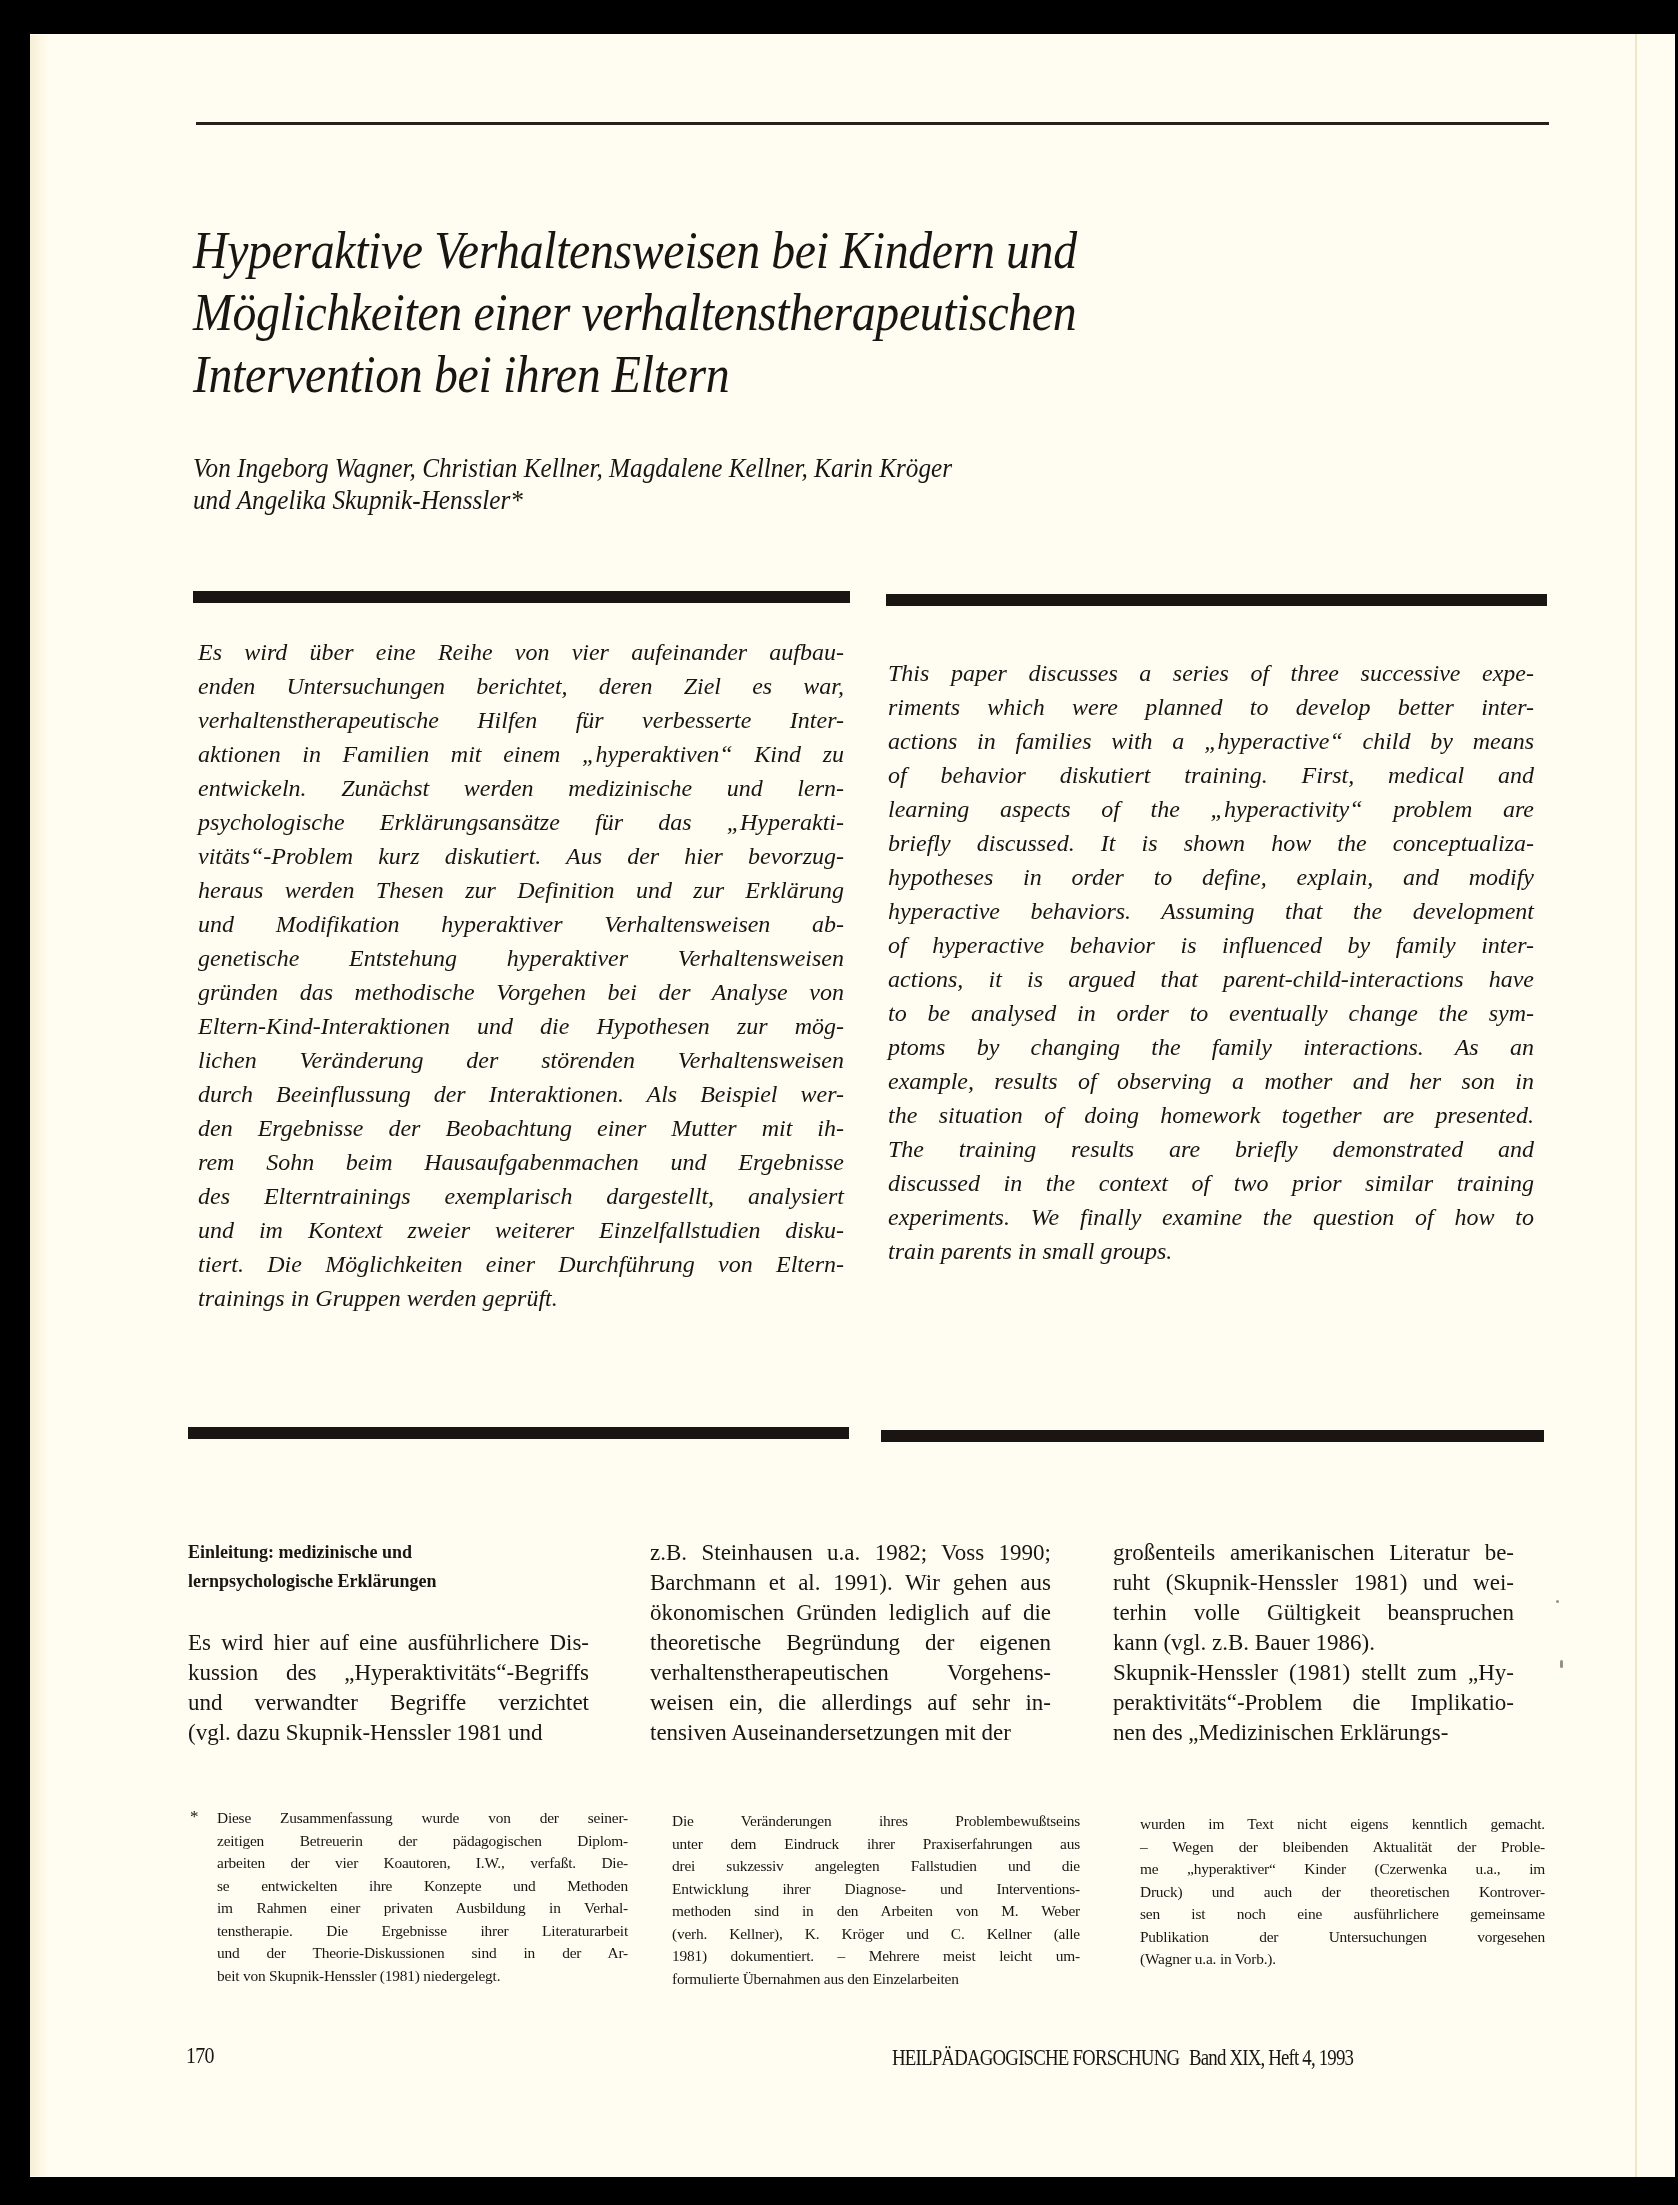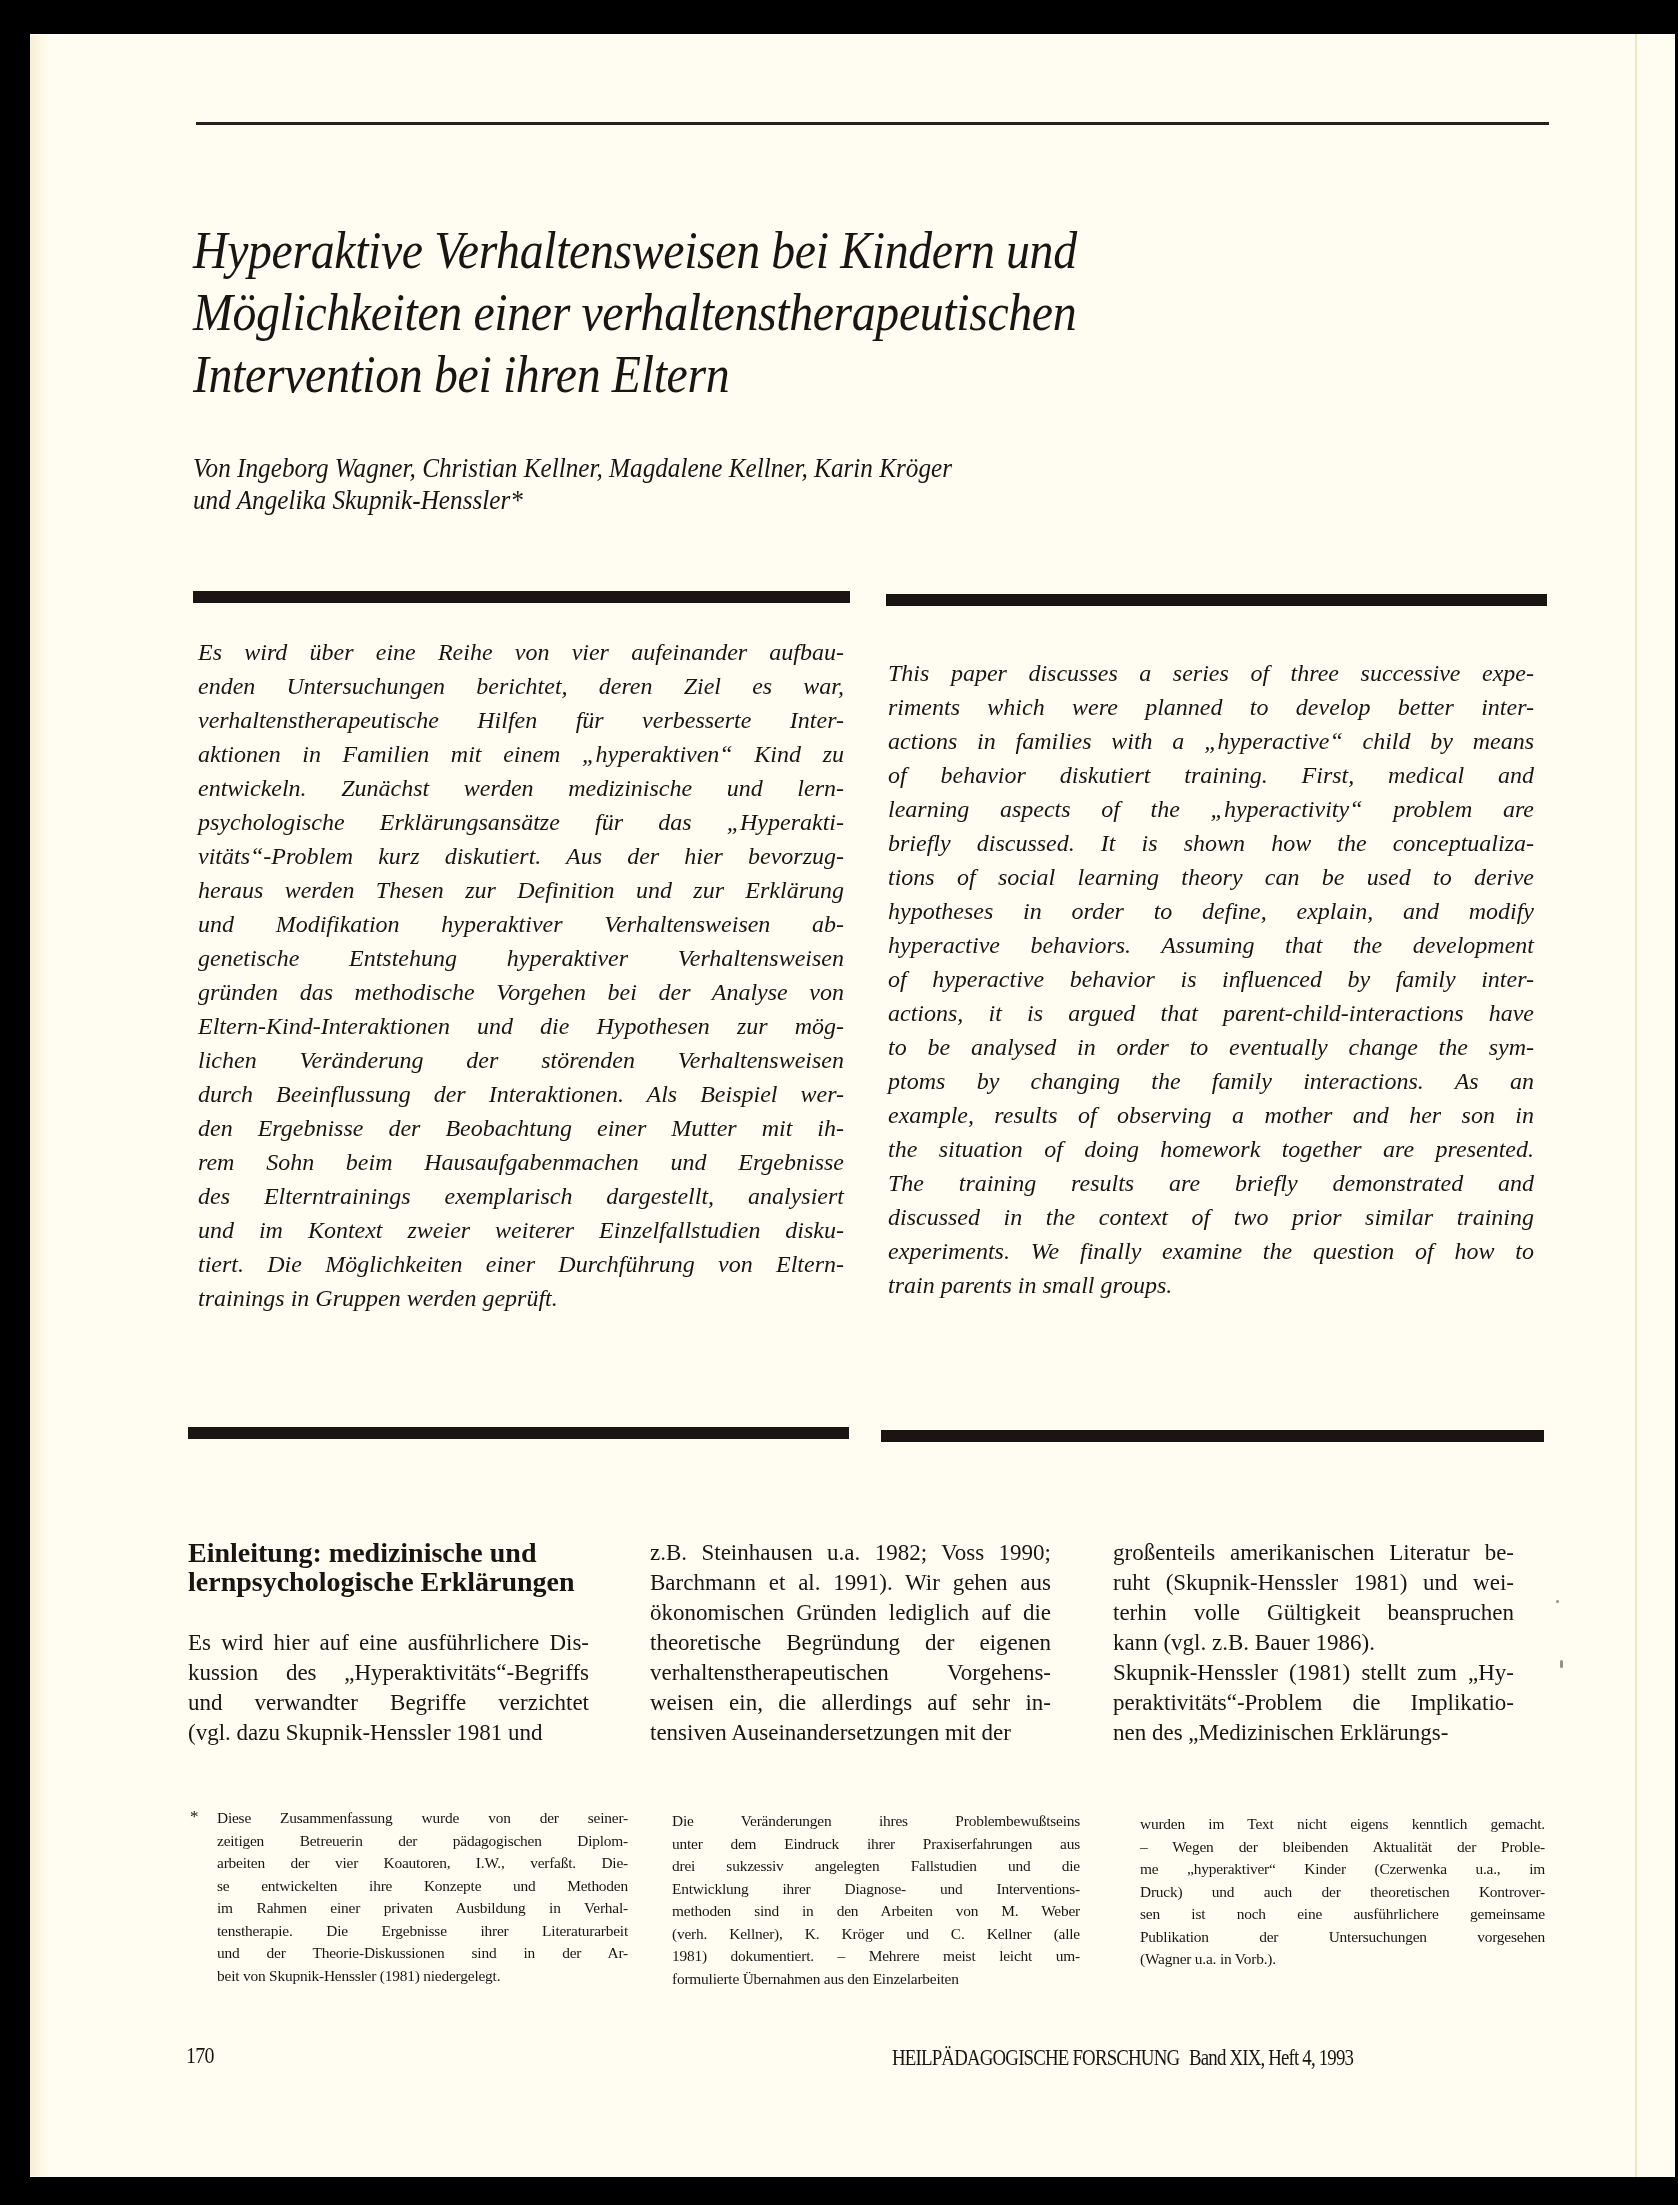--- a/index.html
+++ b/index.html
@@ -51,21 +51,21 @@
 
   .body-col {
     position: absolute; top: 1538px; width: 401px;
     font-size: 23px; line-height: 30px;
   }
   .body-col .line { display: block; white-space: nowrap; text-align-last: justify; text-align: justify; }
   .body-col .line.last { text-align-last: left; }
   .col1 { left: 188px; }
   .col2 { left: 650px; }
   .col3 { left: 1113px; }
-  .heading { font-weight: bold; font-size: 28px; line-height: 29px; margin: 0 0 32px 0; }
+  .heading { font-weight: bold; font-size: 18px; line-height: 29px; margin: 0 0 32px 0; }
   .heading .line { text-align-last: left; }
 
   .fn {
     position: absolute; top: 1807px; width: 411px;
     font-size: 15.4px; line-height: 22.5px; letter-spacing: -0.2px;
   }
   .fn .line { display: block; white-space: nowrap; text-align: justify; text-align-last: justify; }
   .fn .line.last { text-align-last: left; }
   .fn1 { left: 217px; }
   .fn-star { position: absolute; left: 190px; top: 1807px; font-size: 17px; }
@@ -123,21 +123,20 @@
     <span class="line">tiert. Die Möglichkeiten einer Durchführung von Eltern-</span>
     <span class="line last">trainings in Gruppen werden geprüft.</span>
   </div>
 <div class="abstract abs-en" id="abs-en">
     <span class="line">This paper discusses a series of three successive expe-</span>
     <span class="line">riments which were planned to develop better inter-</span>
     <span class="line">actions in families with a „hyperactive“ child by means</span>
     <span class="line">of behavior diskutiert training. First, medical and</span>
     <span class="line">learning aspects of the „hyperactivity“ problem are</span>
     <span class="line">briefly discussed. It is shown how the conceptualiza-</span>
-    <span class="line">tions of social learning theory can be used to derive</span>
     <span class="line">hypotheses in order to define, explain, and modify</span>
     <span class="line">hyperactive behaviors. Assuming that the development</span>
     <span class="line">of hyperactive behavior is influenced by family inter-</span>
     <span class="line">actions, it is argued that parent-child-interactions have</span>
     <span class="line">to be analysed in order to eventually change the sym-</span>
     <span class="line">ptoms by changing the family interactions. As an</span>
     <span class="line">example, results of observing a mother and her son in</span>
     <span class="line">the situation of doing homework together are presented.</span>
     <span class="line">The training results are briefly demonstrated and</span>
     <span class="line">discussed in the context of two prior similar training</span>

